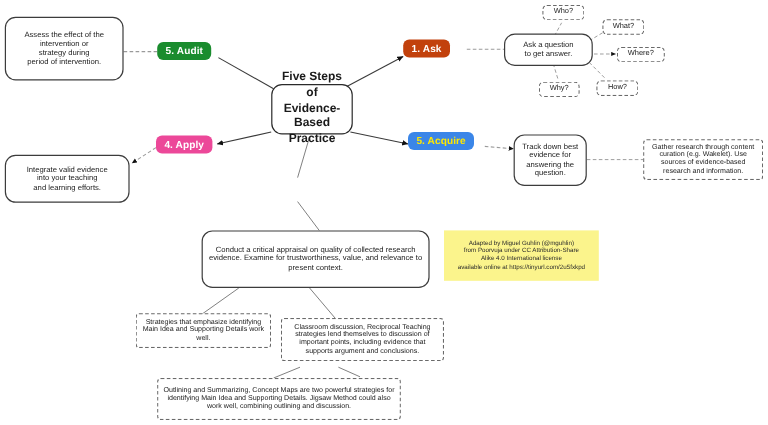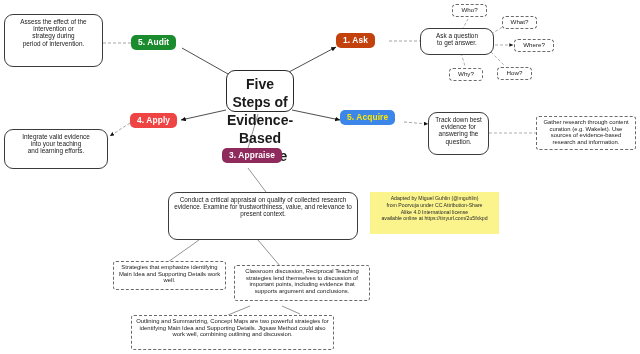--- a/index.html
+++ b/index.html
@@ -1,40 +1,40 @@
 <!DOCTYPE html>
 <html><head>
 <meta charset="utf-8">
 <style>
   html,body{margin:0;padding:0;background:#ffffff;}
   body{width:640px;height:354px;position:relative;overflow:hidden;
        font-family:"Liberation Sans","DejaVu Sans",sans-serif;color:#1a1a1a;}
   #canvas{position:absolute;inset:0;width:640px;height:354px;}
   svg#wires{position:absolute;left:0;top:0;width:640px;height:354px;overflow:visible;}
 
-  .node{position:absolute;box-sizing:border-box;display:flex;
+  .node{position:absolute;box-sizing:border-box;display:flex;align-items:center;
         justify-content:center;text-align:center;line-height:1.12;}
 
   
   .solidbox{background:#ffffff;border:1px solid #3c3c3c;border-radius:9px;
             font-size:6.4px;padding:3px 4px;}
 
   
   .dashbox{background:#ffffff;border:1px dashed #6a6a6a;border-radius:3px;
            font-size:5.9px;padding:2px 3px;}
   .qbox{background:#ffffff;border:1px dashed #6a6a6a;border-radius:4px;
         font-size:6.2px;padding:2px 3px;}
 
   
   .pill{border-radius:5px;font-weight:bold;font-size:8.4px;padding:3px 7px;
         letter-spacing:.1px;}
 
   
   .center{background:#ffffff;border:1.3px solid #2a2a2a;border-radius:9px;
-          font-weight:bold;font-size:14px;padding:5px 6px;line-height:1.28;}
+          font-weight:bold;font-size:10px;padding:5px 6px;line-height:1.28;}
 
   .note{background:#fbf48c;border:none;font-size:5.2px;color:#2a2a2a;
         line-height:1.3;padding:3px 4px;}
 </style>
 </head>
 <body>
 
 <div id="canvas">
 
   <svg id="wires" viewBox="0 0 640 354">
@@ -81,24 +81,21 @@
 Evidence-Based
 Practice</span>
   </div>
 
   <div class="node pill" style="left:336px;top:33px;background:#c2410c;color:#ffffff;">
     <span>1. Ask</span>
   </div>
   <div class="node pill" style="left:340px;top:110px;background:#3b86e8;color:#ffe800;">
     <span>5. Acquire</span>
   </div>
-  <div class="node pill" style="left:222px;top:148px;background:#8e2a5c;color:#ffffff;">
-    <span>3. Appraise</span>
-  </div>
-  <div class="node pill" style="left:130px;top:113px;background:#ef4444;color:#ffffff;">
+  <div class="node pill" style="left:130px;top:113px;background:#ec4899;color:#ffffff;">
     <span>4. Apply</span>
   </div>
   <div class="node pill" style="left:131px;top:35px;background:#1a8c2e;color:#ffffff;">
     <span>5. Audit</span>
   </div>
 
   <div class="node solidbox" style="left:4px;top:14px;width:99px;height:53px;">
     <span style="white-space:pre-line;">Assess the effect of the
 intervention or
 strategy during

